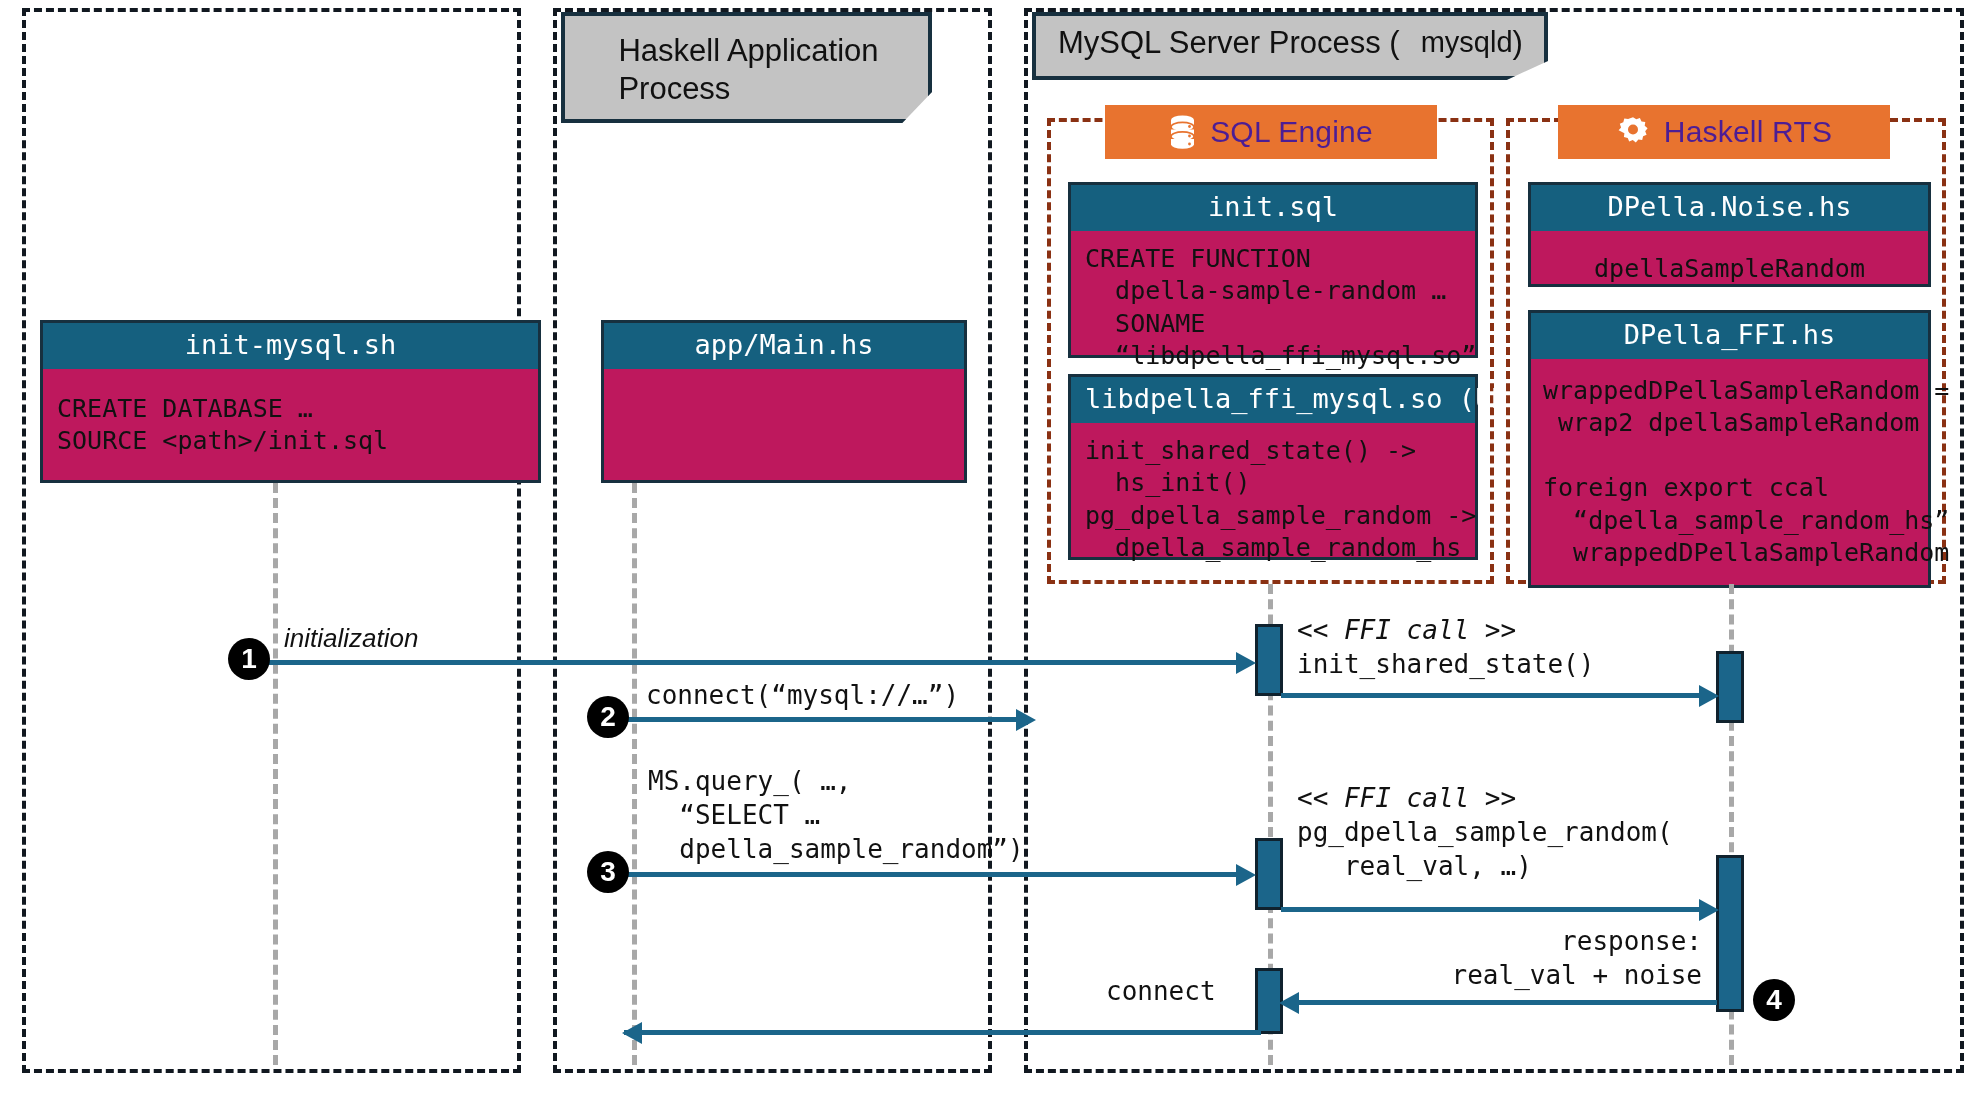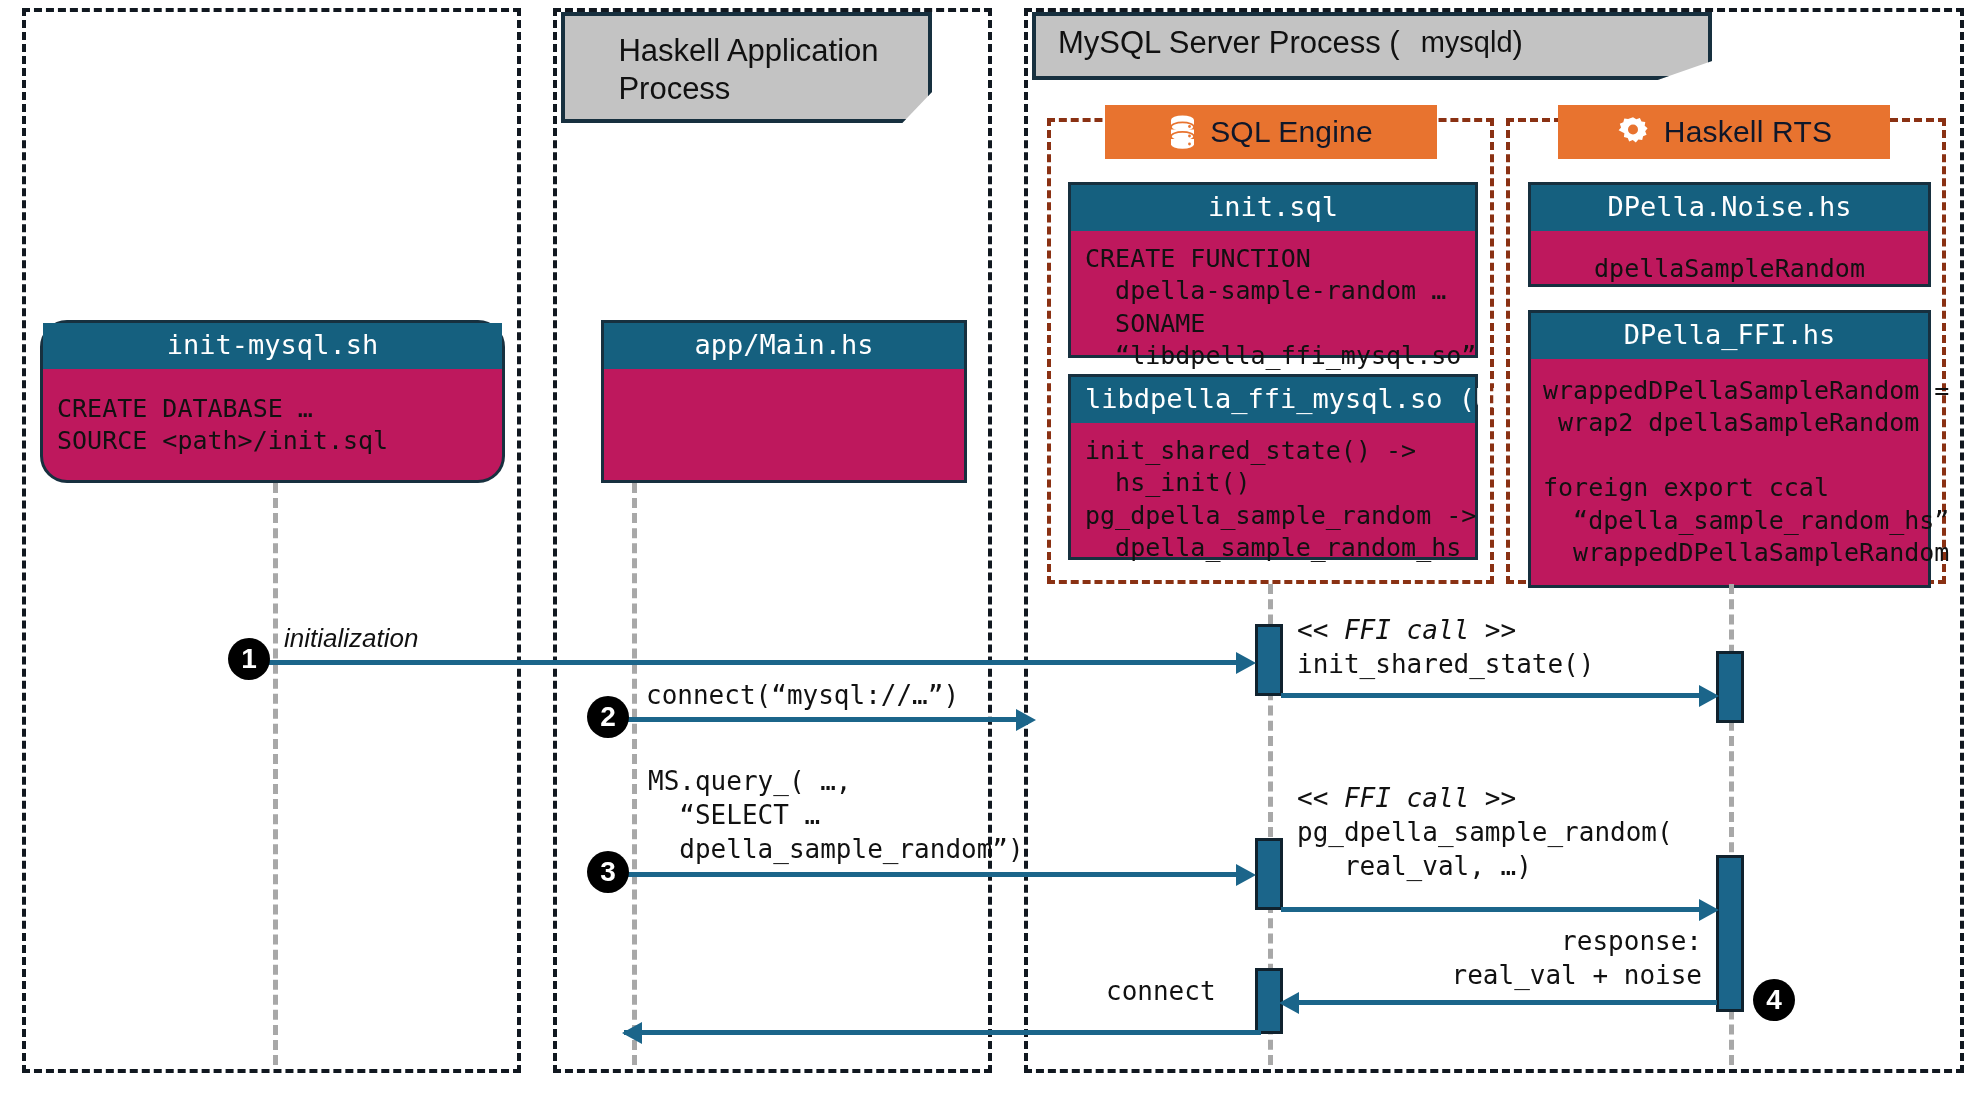--- a/index.html
+++ b/index.html
@@ -14,21 +14,21 @@
        border:4px solid #17303f;color:#111;display:flex;align-items:center;
        padding:4px 18px 10px 22px;font-size:31px;line-height:1.22;
        clip-path:polygon(0 0,100% 0,100% 72%,92% 100%,0 100%);}
   .tag .tagtxt{display:block;}
   .mono-in-tag{font-family:Liberation Sans, sans-serif;font-size:29px;margin-left:21px;}
 
   
   .subframe{position:absolute;border:4px dashed #8a3113;box-sizing:border-box;}
 
   
-  .banner{position:absolute;background:#e8732f;color:#0f172a;display:flex;
+  .banner{position:absolute;background:#e8732f;color:#4c1d95;display:flex;
           align-items:center;justify-content:center;gap:14px;
           font-size:30px;letter-spacing:.2px;}
   .banner svg{display:block;}
 
   
   .abox{position:absolute;box-sizing:border-box;border:3px solid #17303f;background:#be185d;}
   .abox .hd{background:#15607f;color:#fff;font-family:"DejaVu Sans Mono","Liberation Mono",monospace;
             font-size:27px;text-align:center;padding:7px 6px 9px;line-height:1.1;white-space:nowrap;}
   .abox .hd.left{text-align:left;padding-left:14px;}
   .abox .bd{font-family:"DejaVu Sans Mono","Liberation Mono",monospace;font-size:25px;
@@ -68,21 +68,21 @@
   <div class="frame" style="left:22px;top:8px;width:499px;height:1065px;"></div>
   <div class="frame" style="left:553px;top:8px;width:439px;height:1065px;"></div>
   <div class="frame" style="left:1024px;top:8px;width:940px;height:1065px;"></div>
 
 
   <div class="tag" style="left:561px;top:12px;width:371px;height:111px;align-items:flex-start;padding-top:16px;justify-content:center;">
     <span class="tagtxt" style="white-space:pre-line;">Haskell Application
 Process</span>
   </div>
 
-  <div class="tag" style="left:1032px;top:12px;width:680px;height:68px;">
+  <div class="tag" style="left:1032px;top:12px;width:516px;height:68px;">
     <span class="tagtxt">MySQL Server Process (</span>
       <span class="mono-in-tag">mysqld</span>
       <span class="tagtxt">)</span>
   </div>
 
   <div class="subframe" style="left:1047px;top:118px;width:447px;height:466px;"></div>
   <div class="subframe" style="left:1506px;top:118px;width:440px;height:466px;"></div>
 
   <div class="banner" style="left:1105px;top:105px;width:332px;height:54px;">
     <span>
@@ -105,21 +105,21 @@
   <div class="banner" style="left:1558px;top:105px;width:332px;height:54px;">
     <span>
       <svg width="34" height="34" viewBox="0 0 34 34" aria-hidden="true">
         <path fill="#fff" d="M17 2.2l3.3 2.0 3.6-1.1 1.6 3.4 3.8.4-.6 3.8 2.9 2.5-2.4 3.0 1.4 3.6-3.5 1.5-.9 3.7-3.8-.4-2.6 2.8-3.0-2.3-3.6 1.3-1.5-3.5-3.8-.8.5-3.8L2.6 15.3l2.5-2.9-1.3-3.6L7.3 7.3 8.3 3.6l3.8.5z"></path>
         <circle cx="17" cy="14.5" r="5.0" fill="#e8732f"></circle>
       </svg>
     </span>
     <span>Haskell RTS</span>
   </div>
 
-  <div class="abox" style="left:40px;top:320px;width:465px;height:163px;border-radius:27px;">
+  <div class="abox" style="left:40px;top:320px;width:501px;height:163px;">
     <div class="hd">init-mysql.sh</div>
     <div class="bd" style="padding-top:24px;">CREATE DATABASE …
 SOURCE &lt;path&gt;/init.sql</div>
   </div>
 
   <div class="abox" style="left:601px;top:320px;width:366px;height:163px;">
     <div class="hd">app/Main.hs</div>
   </div>
 
   <div class="abox" style="left:1068px;top:182px;width:410px;height:176px;">

